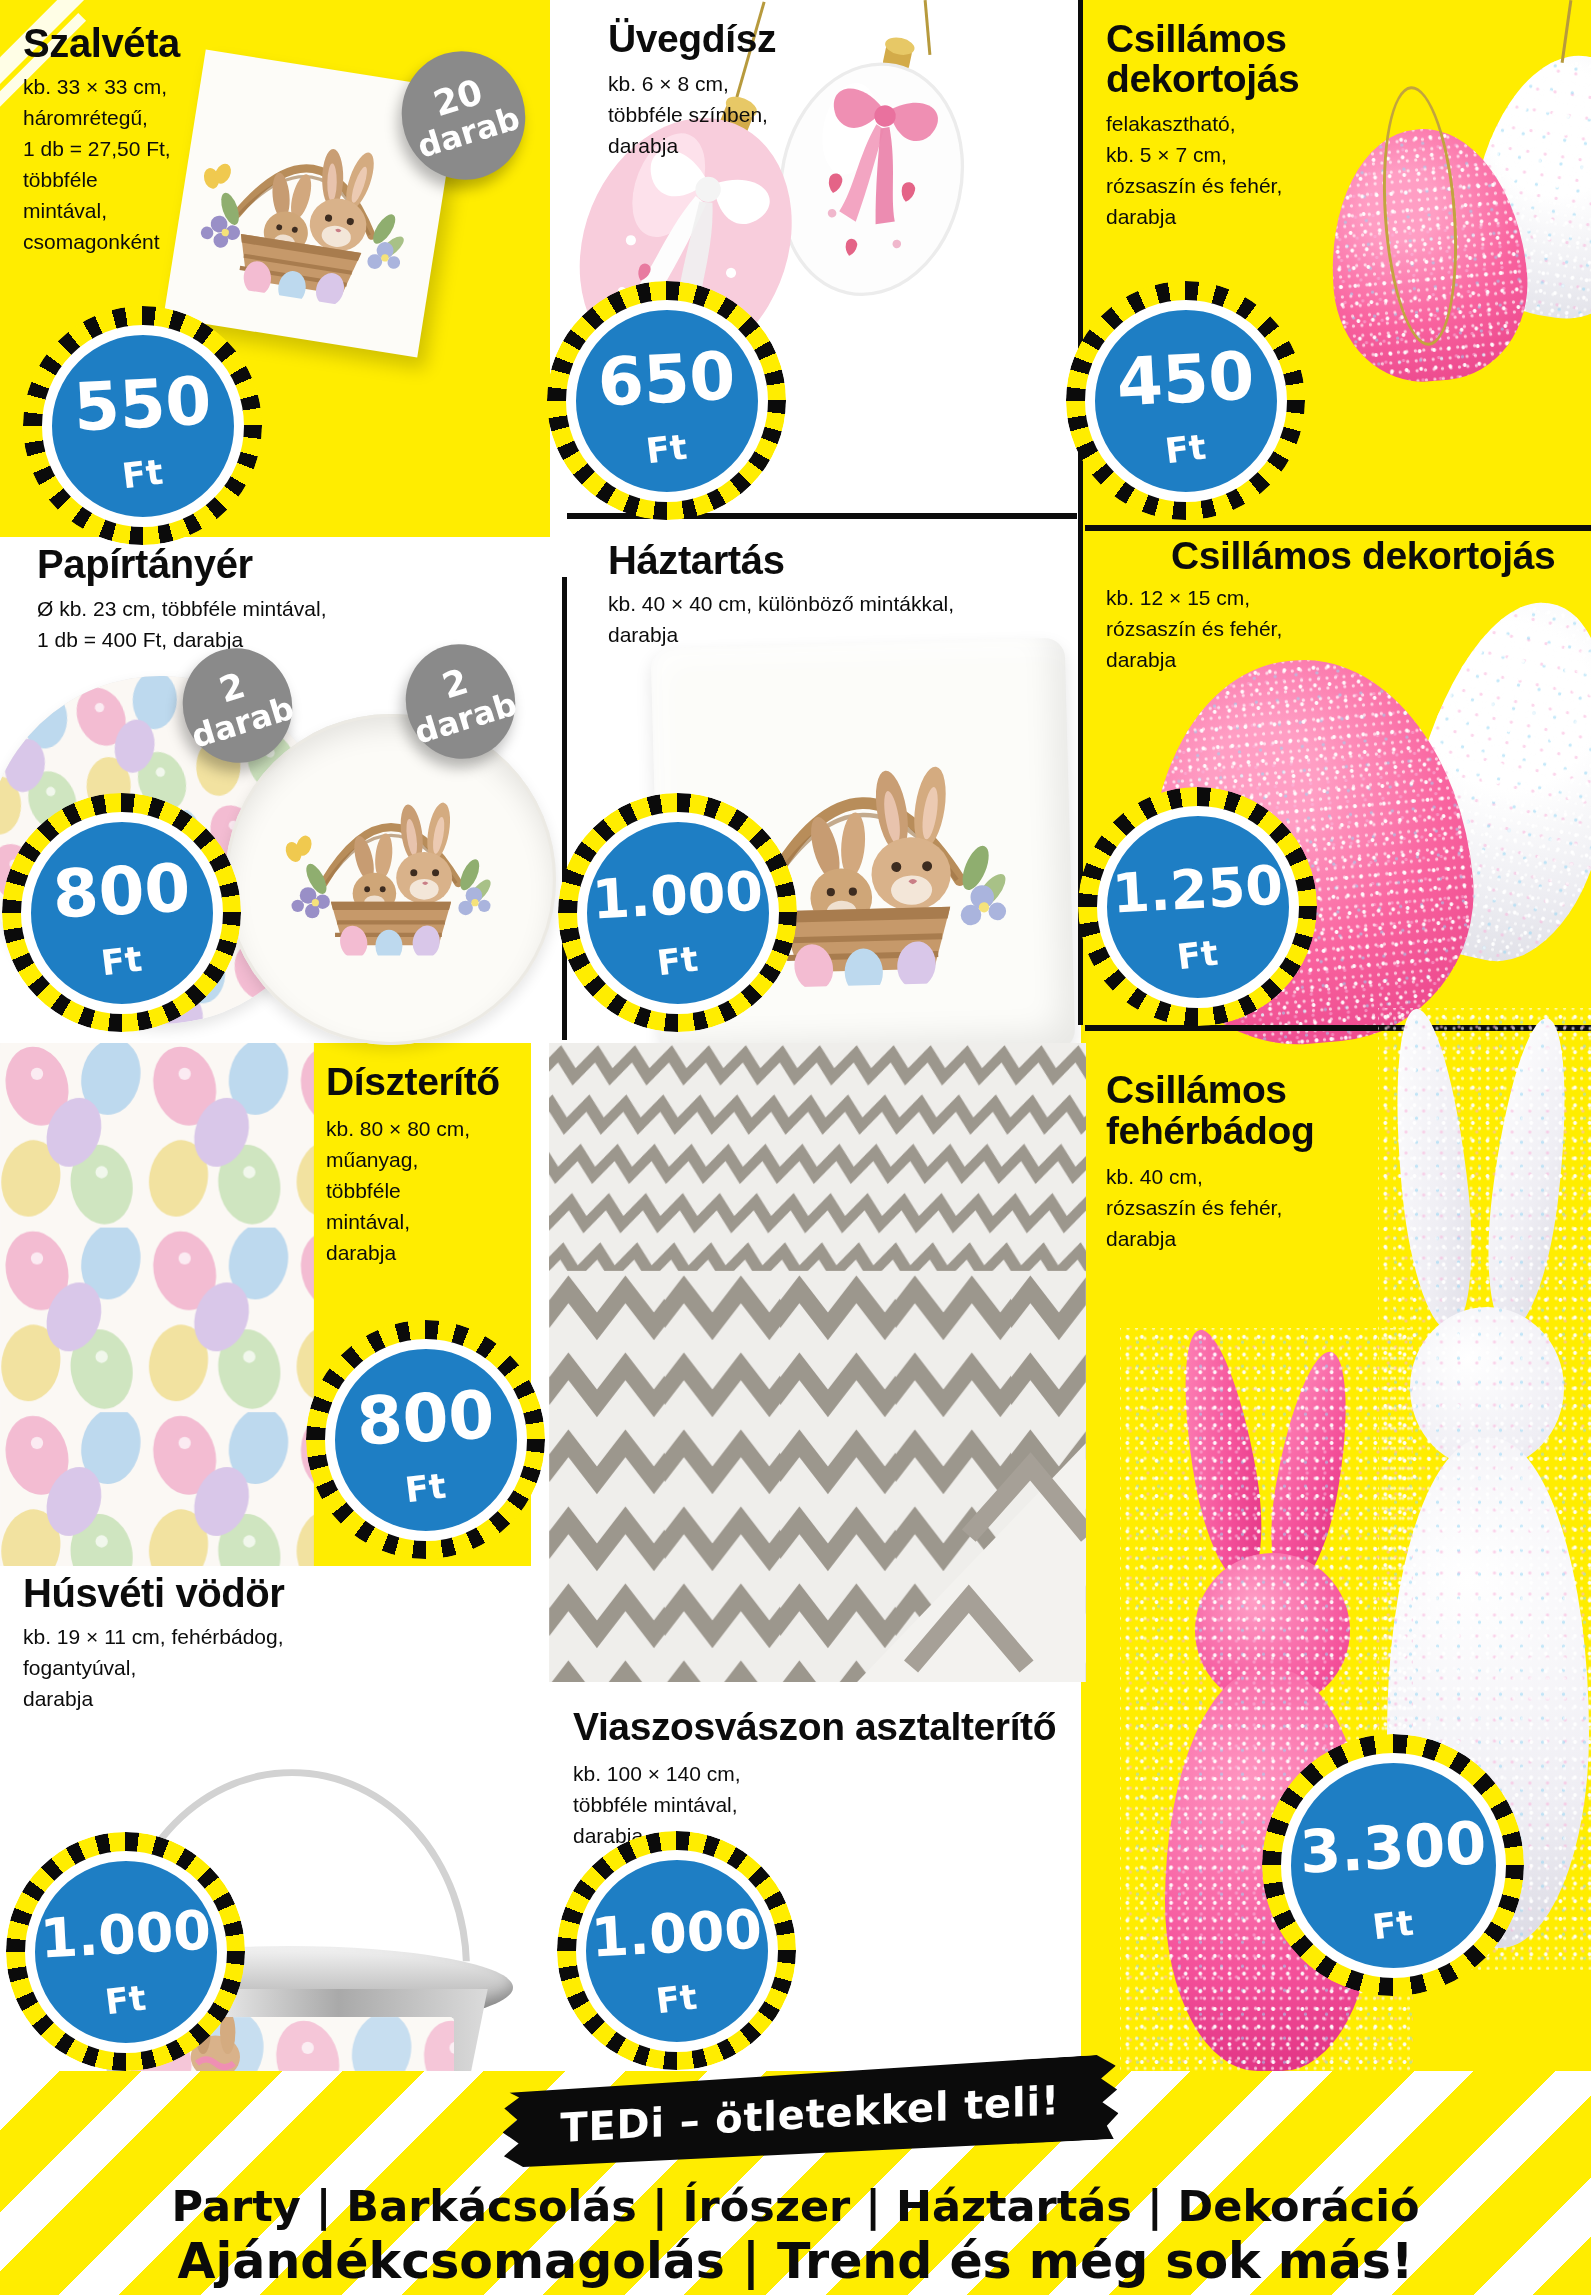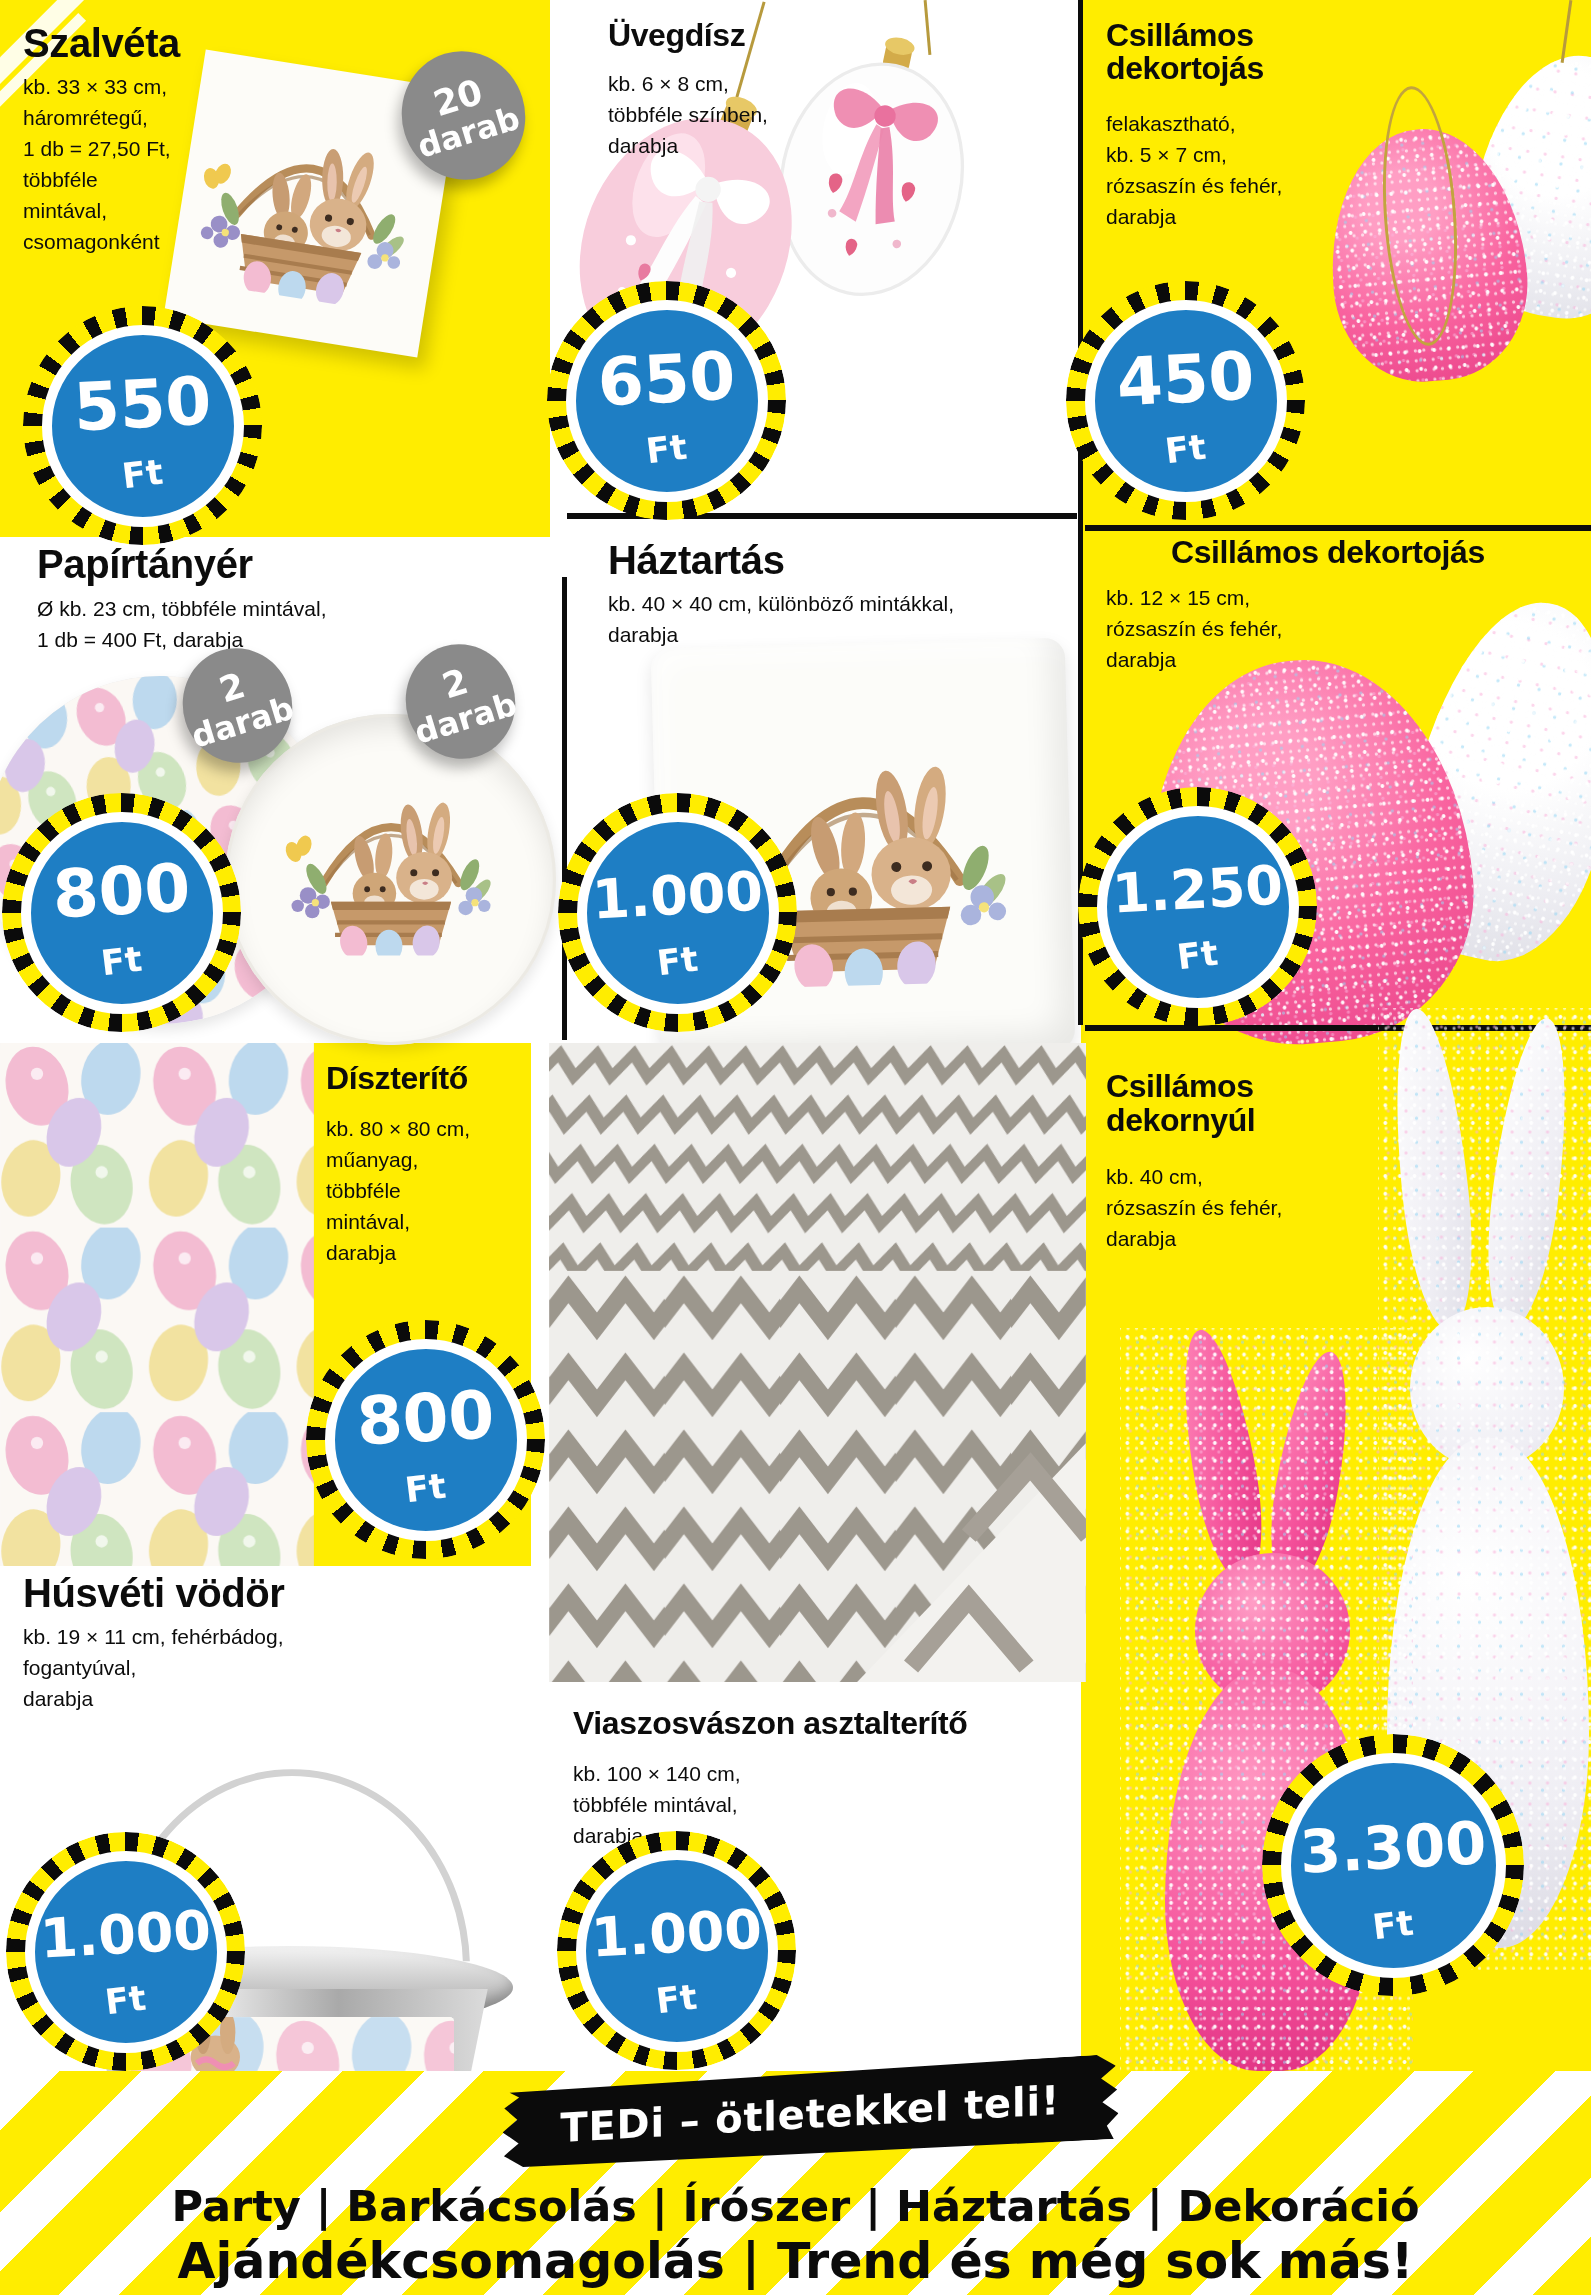--- a/index.html
+++ b/index.html
@@ -12,21 +12,21 @@
   
   #white-underlay{left:0;top:0;width:1081px;height:2071px;background:#fff;z-index:0}
   #yellow-top-left{left:0;top:0;width:550px;height:537px;background:#FFED00;z-index:1}
   #yellow-diszterito{left:313px;top:1043px;width:218px;height:523px;background:#FFED00;z-index:1}
   .corner-stripe{background:rgba(255,255,255,.9);z-index:1;transform:rotate(-45deg)}
   
   .hline{position:absolute;height:6.2px;background:#0c0c0c;z-index:3}
   .vline{position:absolute;width:5.4px;background:#0c0c0c;z-index:3}
   
   .title{position:absolute;font-weight:bold;font-size:40px;letter-spacing:-0.4px;z-index:4;line-height:1.05}
-  .title.mid{font-size:32px}
+  .title.mid{font-size:39px}
   .dl{font-size:21px;line-height:31px;z-index:4;position:relative}
   .descblock{position:absolute;z-index:4}
   
   .pbadge{position:absolute;width:239px;height:239px;z-index:6}
   .pbadge .stripes{position:absolute;inset:0;border-radius:50%;
      background:repeating-conic-gradient(#0b0b0b 0deg 6.5deg,#FFED00 6.5deg 15deg);
      -webkit-mask:radial-gradient(circle closest-side,transparent 0 76%,#000 77%);
      mask:radial-gradient(circle closest-side,transparent 0 76%,#000 77%)}
   .pbadge .disc{position:absolute;inset:18.5px;border-radius:50%;background:#1E7EC4;border:10px solid #fff;box-sizing:border-box}
   .pbadge .price{position:absolute;left:0;right:0;top:60px;text-align:center;font-weight:bold;font-size:66px;
@@ -421,21 +421,21 @@
 </div>
 <div class="pbadge" style="left:557px;top:1831px">
   <div class="stripes"></div>
   <div class="disc"></div>
   <div class="price p4" style="font-size:54px;top:71px">1.000</div>
   <div class="ft">Ft</div>
 </div>
 
 <div class="title mid" style="left:1106px;top:1070px">
   <div>Csillámos</div>
-  <div>dekornyúl</div>
+  <div>fehérbádog</div>
 </div>
 <div class="descblock" style="left:1106px;top:1161px">
   <div class="dl">kb. 40 cm,</div>
   <div class="dl">rózsaszín és fehér,</div>
   <div class="dl">darabja</div>
 </div>
 <div class="bunny whiteb glit" style="left:1378px;top:1008px;width:223px;height:962px">
   <div class="ear" style="left:21.6px;top:0;width:66px;height:323px;transform:rotate(-6deg)"></div>
   <div class="ear" style="left:117px;top:9.2px;width:66px;height:314px;transform:rotate(7deg)"></div>
   <div class="head" style="left:32px;top:299px;width:154px;height:162px"></div>

